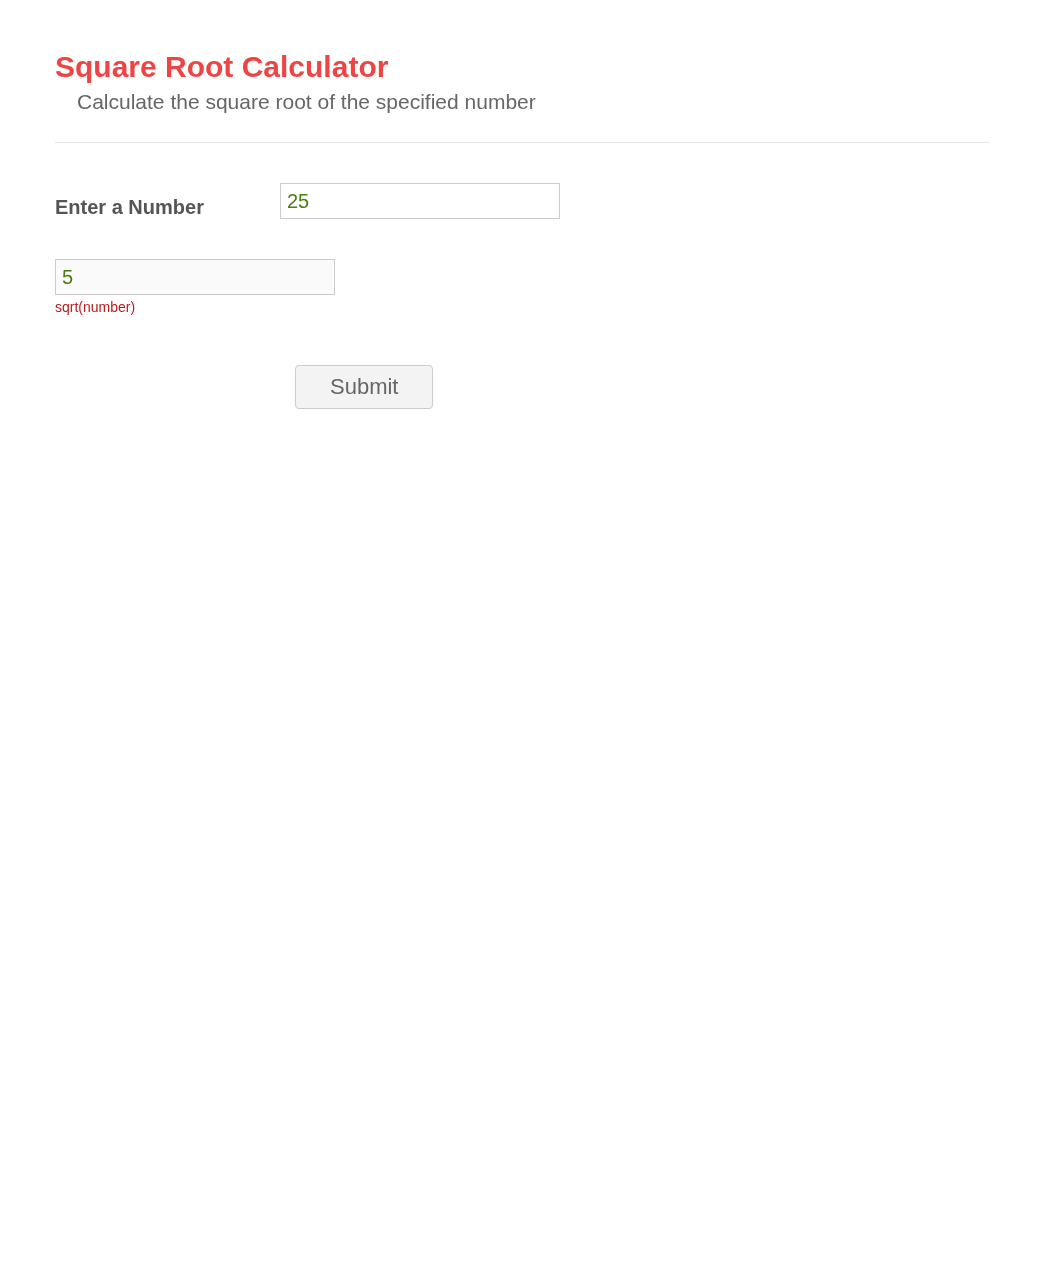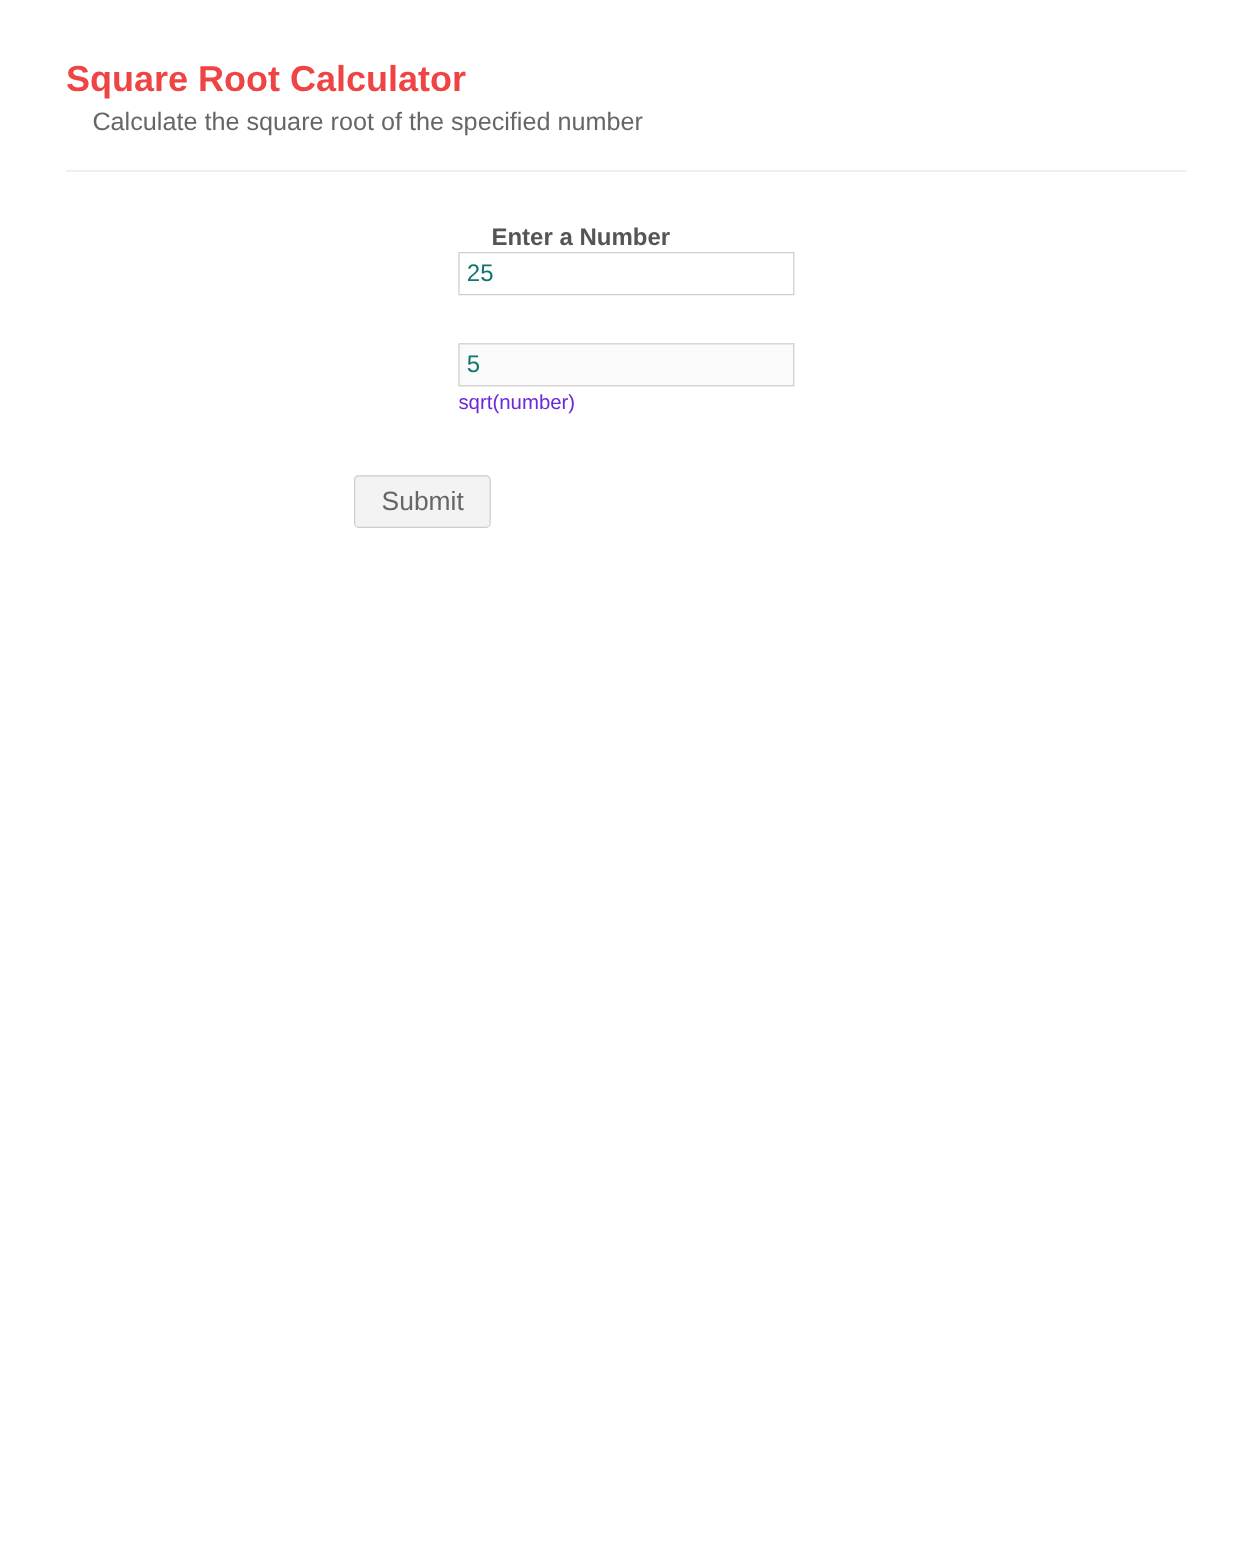--- a/index.html
+++ b/index.html
@@ -25,67 +25,66 @@
       margin-bottom: 28px;
       margin-left: 22px;
     }
     .divider {
       border: none;
       border-top: 1px solid #e5e5e5;
       margin-bottom: 40px;
     }
     .form-row {
       display: flex;
-      align-items: center;
+      align-items: flex-end;
       margin-bottom: 40px;
-      flex-direction: column;
     }
     .form-label {
       width: 225px;
       font-size: 20px;
       font-weight: bold;
       color: #555;
       padding-top: 4px;
     }
     .form-control-wrap {
       display: flex;
       flex-direction: column;
     }
     .text-input {
       width: 280px;
       height: 36px;
       font-size: 20px;
       padding: 2px 6px;
       border: 1px solid #ccc;
       background: #fff;
-      color: #0f766e;
+      color: #4d7c0f;
       font-family: inherit;
     }
     .result-input {
       background: #fafafa;
     }
     .help-text {
-      font-size: 17px;
-      color: #6d28d9;
+      font-size: 14px;
+      color: #b91c1c;
       margin-top: 4px;
     }
     .submit-row {
       display: flex;
       margin-top: 50px;
     }
     .submit-spacer {
       width: 225px;
     }
     .submit-button {
       font-size: 22px;
       color: #666;
       background: #f3f3f3;
       border: 1px solid #ccc;
       border-radius: 4px;
-      padding: 8px 22px;
+      padding: 8px 34px;
       cursor: pointer;
       font-family: inherit;
       margin-left: 15px;
     }
   </style>
 </head>
 <body>
 
 <h1 class="page-title">Square Root Calculator</h1>
 <p class="page-subtitle">Calculate the square root of the specified number</p>

